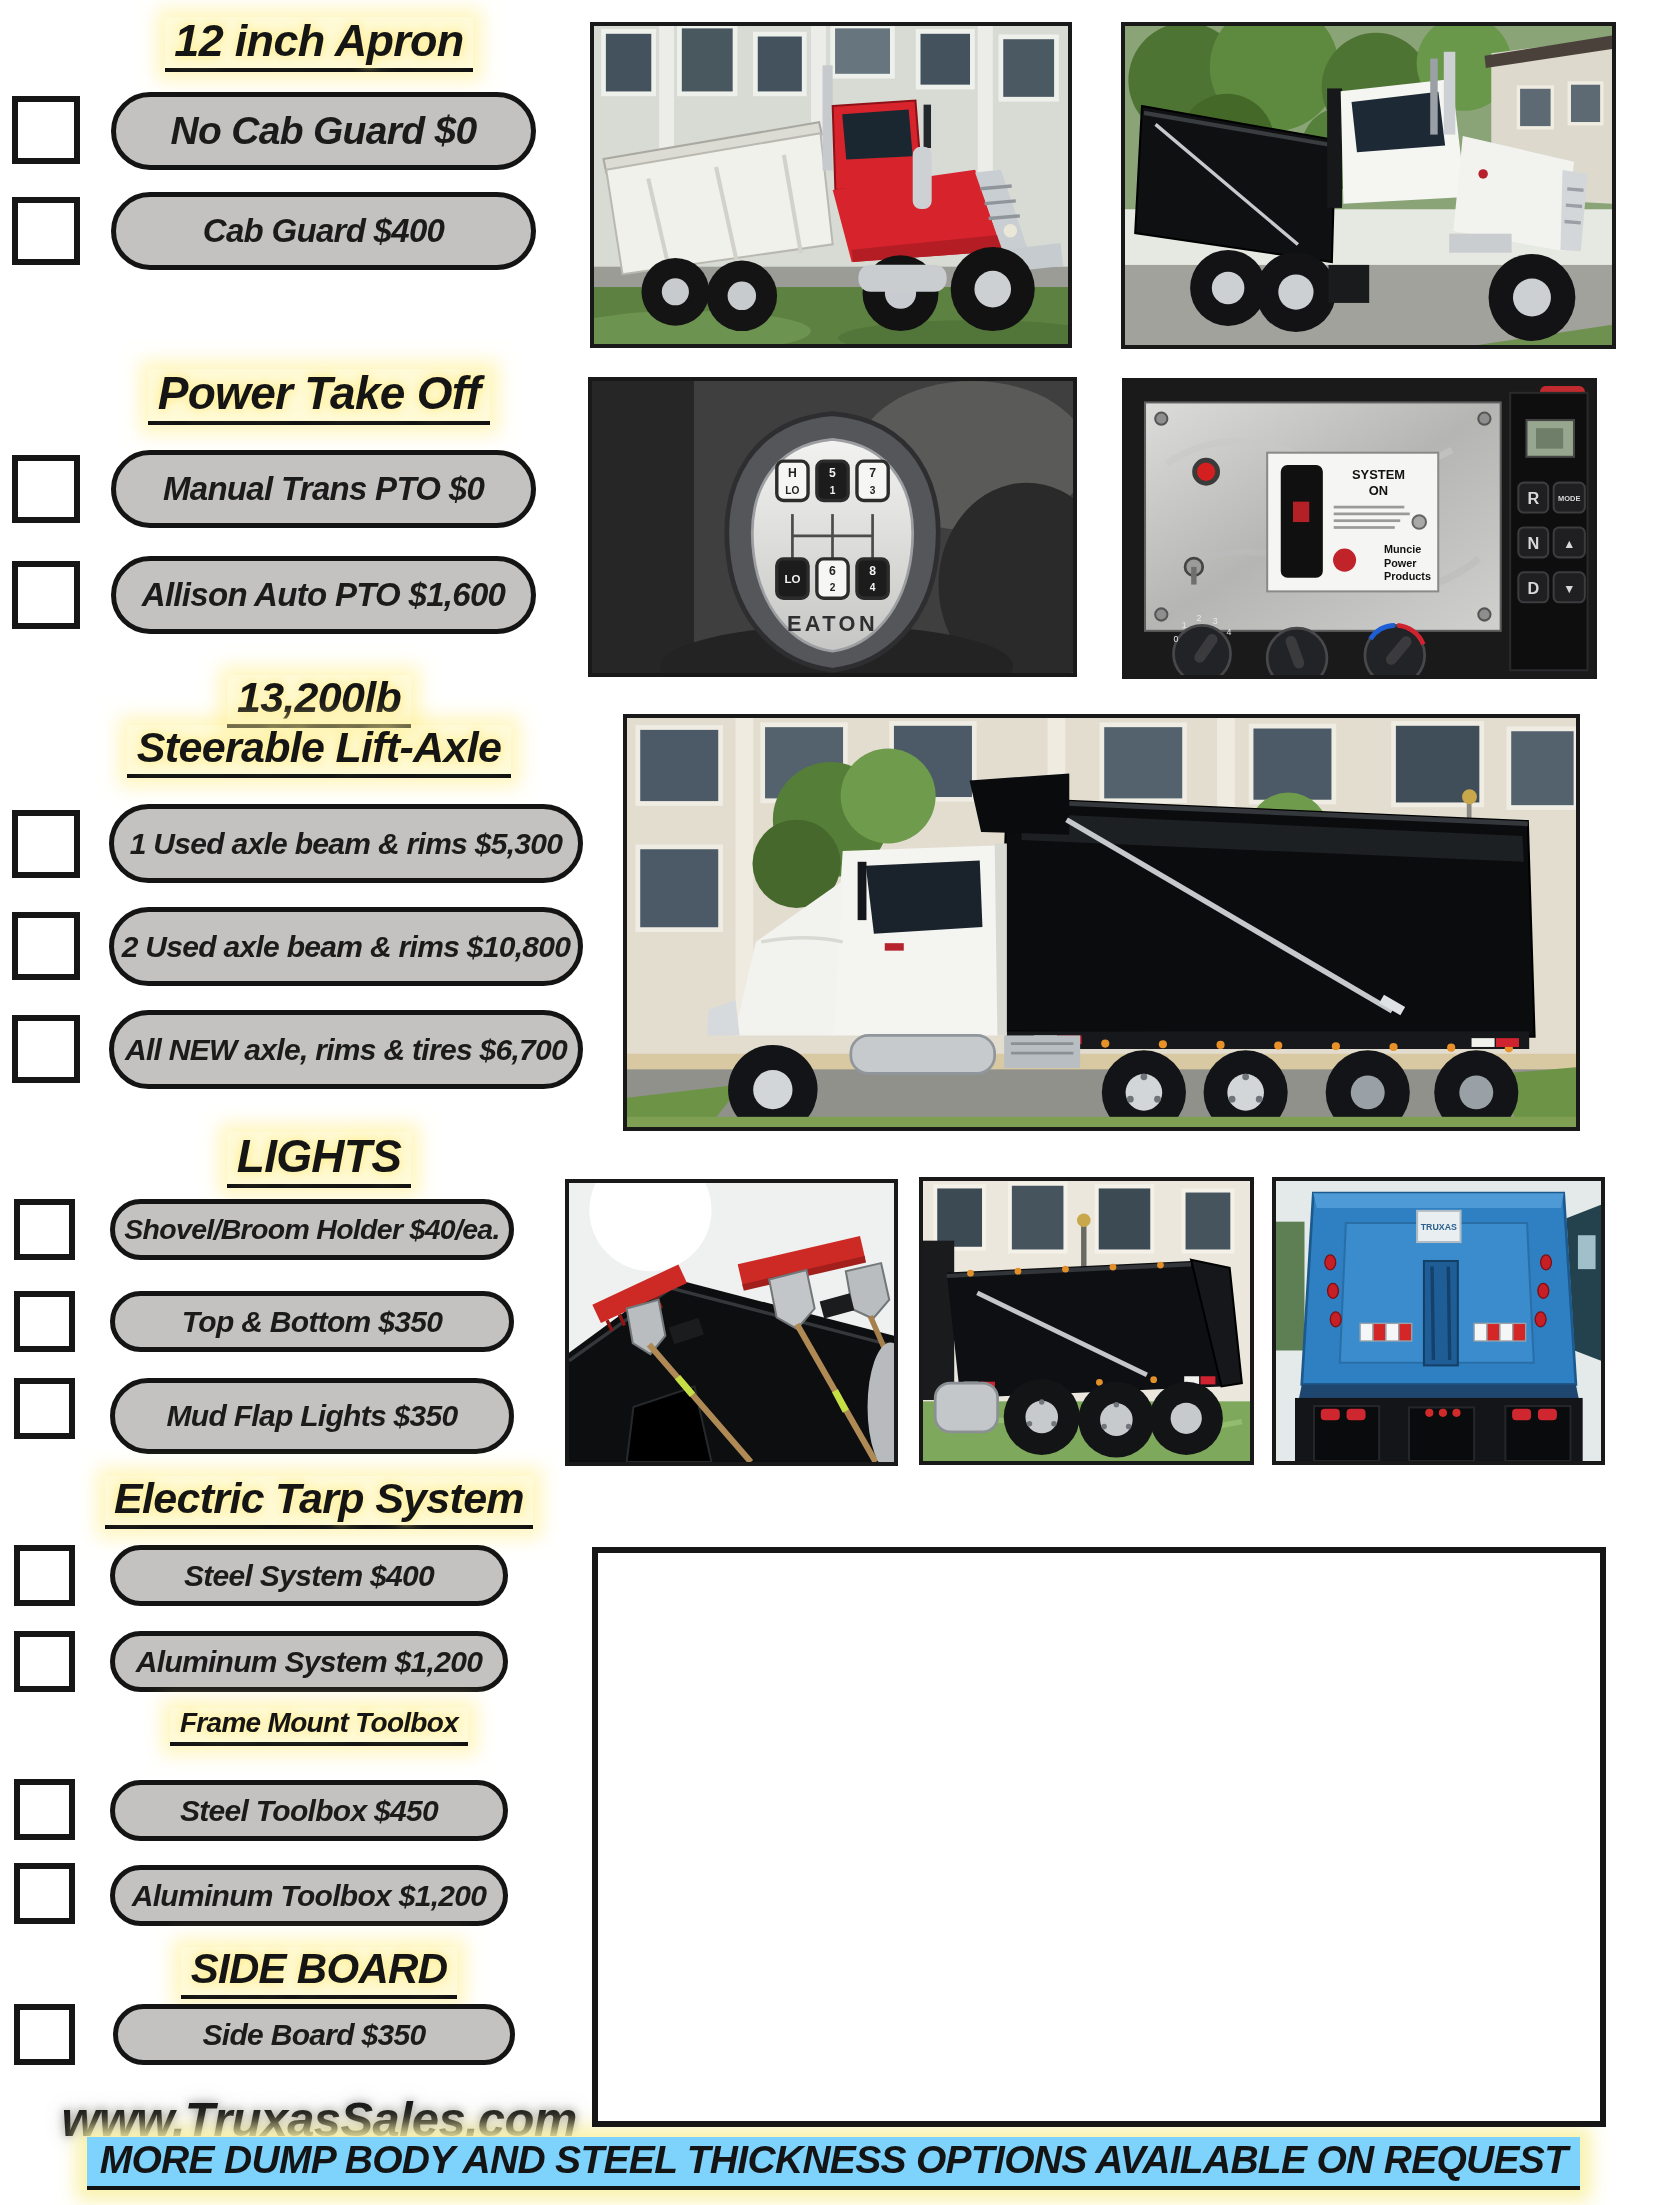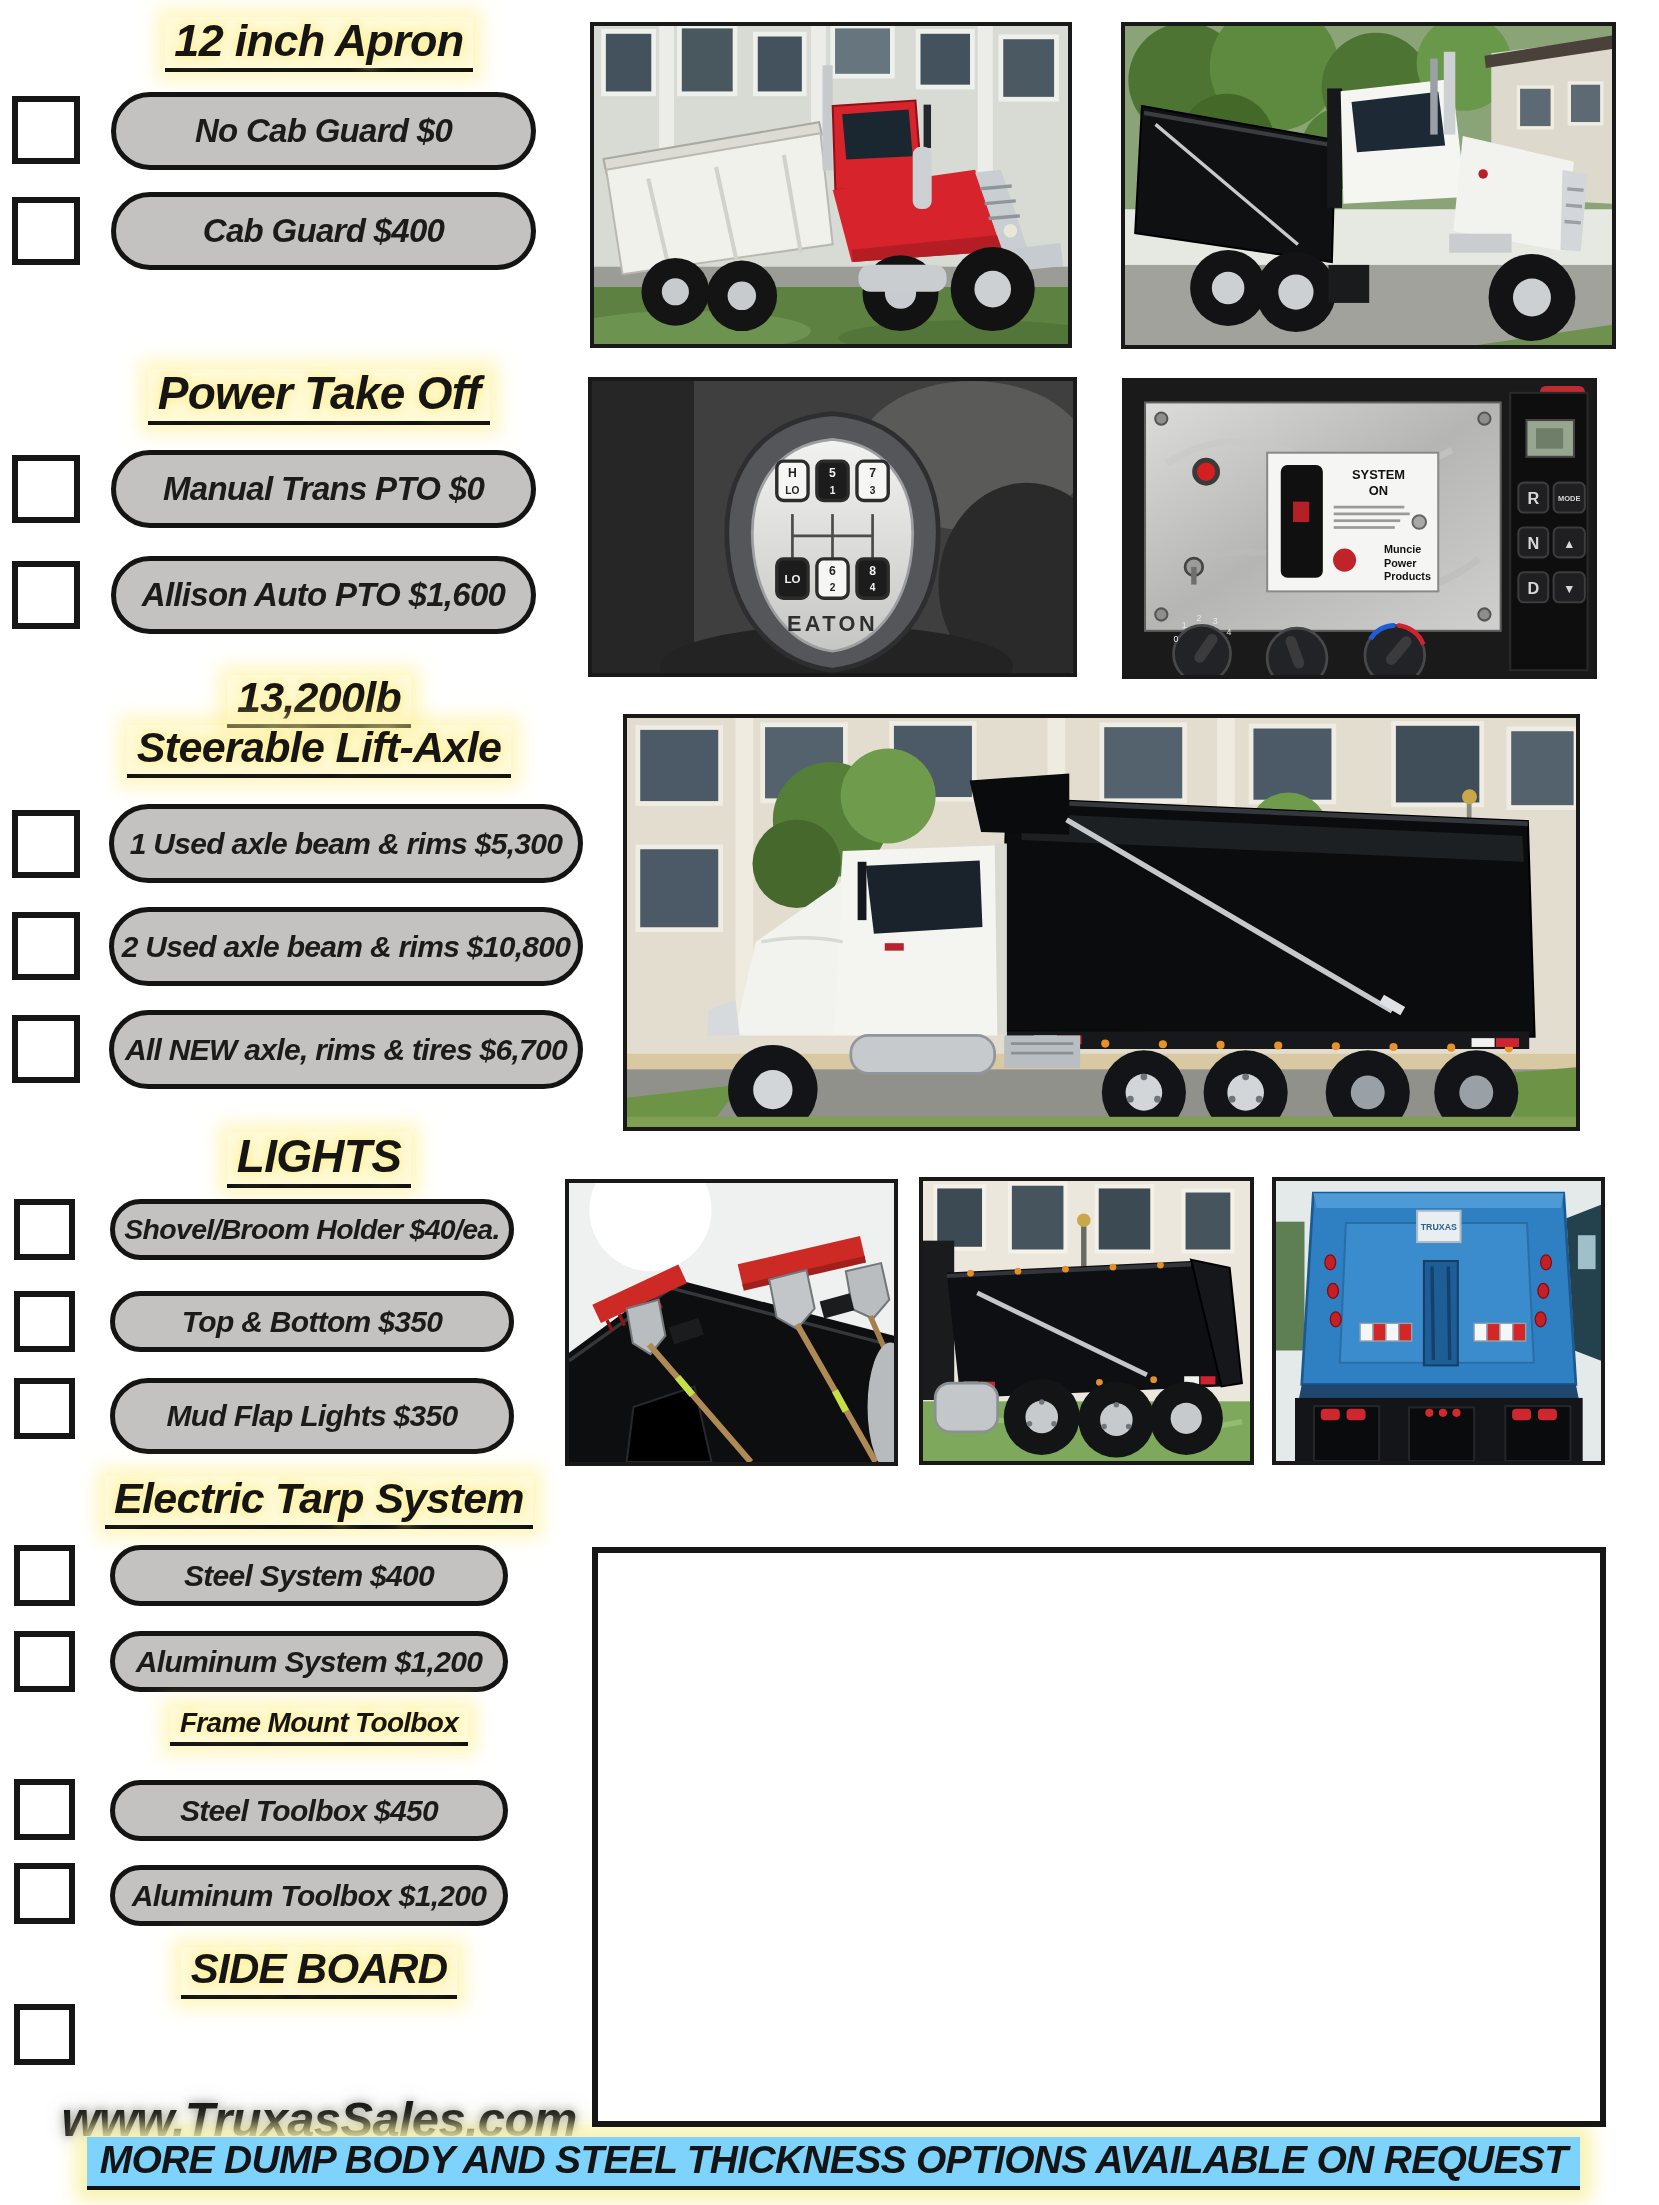--- a/index.html
+++ b/index.html
@@ -34,21 +34,21 @@
     white-space:nowrap; }
 </style>
 </head>
 <body>
 
 <div class="page">
 
   <div class="hwrap" style="left:51px;top:15px;width:536px;font-size:45px"><span class="hl">12 inch Apron</span></div>
 
   <div class="cb" style="left:12.2px;top:96px;width:68px;height:68px"></div>
-  <div class="pill" style="left:111px;top:92px;width:425px;height:78px;font-size:33px">
+  <div class="pill" style="left:111px;top:92px;width:425px;height:78px;font-size:39px">
       <span>No Cab Guard $0</span>
     </div>
 
   <div class="cb" style="left:12.2px;top:197px;width:68px;height:68px"></div>
   <div class="pill" style="left:111px;top:192px;width:425px;height:78px;font-size:33px">
       <span>Cab Guard $400</span>
     </div>
 
   <div class="hwrap" style="left:51px;top:366px;width:536px;font-size:46px"><span class="hl">Power Take Off</span></div>
 
@@ -117,20 +117,23 @@
     </div>
 
   <div class="cb" style="left:13.6px;top:1863px;width:61px;height:61px"></div>
   <div class="pill" style="left:110px;top:1865px;width:398px;height:61px;font-size:30px">
       <span>Aluminum Toolbox $1,200</span>
     </div>
 
   <div class="hwrap" style="left:51px;top:1945px;width:536px;font-size:42px"><span class="hl">SIDE BOARD</span></div>
 
   <div class="cb" style="left:13.6px;top:2004px;width:61px;height:61px"></div>
+  <div class="pill" style="left:113px;top:2004px;width:402px;height:61px;font-size:30px">
+      <span>Side Board $350</span>
+    </div>
 
   <div class="www" style="left:51px;top:2091px;width:536px;font-size:49px">www.TruxasSales.com</div>
 
   <div class="banner" style="left:19px;top:2137px;width:1629px;font-size:39px"><span>MORE DUMP BODY AND STEEL THICKNESS OPTIONS AVAILABLE ON REQUEST</span></div>
 
   <div class="notesbox" style="left:592px;top:1547px;width:1014px;height:580px"></div>
 
   <div class="photo" style="left:590px;top:22px;width:482px;height:326px">
     <svg viewBox="0 0 699 469" preserveAspectRatio="none">
       <rect width="699" height="469" fill="#dfe1db"></rect>

